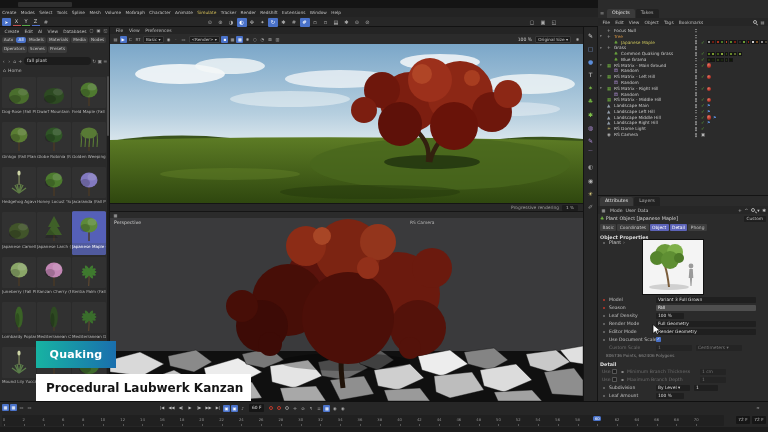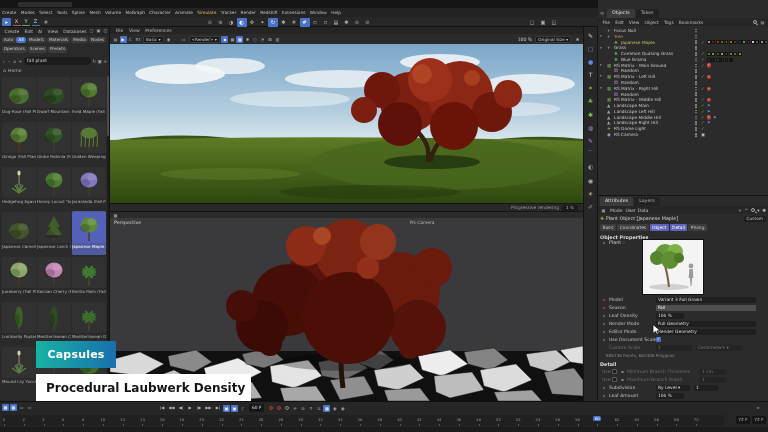--- a/index.html
+++ b/index.html
@@ -1038,24 +1038,24 @@
         <div class="tickline" style="left: 694.222px;"></div>
       </div>
     <div id="tl-end">
       <span class="endbox">72 F</span>
       <span class="endbox">72 F</span>
     </div>
   </div>
   <div id="statusbar"></div>
 
   <div id="capsules" style="background: linear-gradient(90deg, rgb(23, 179, 162), rgb(26, 111, 174));">
-      <span>Capsules</span>
+      <span>Quaking</span>
     </div>
   <div id="titlecard">
-      <span>Procedural Laubwerk Density</span>
+      <span>Procedural Laubwerk Kanzan</span>
     </div>
 
   <div id="cursor">
     <svg width="9" height="11">
         <path d="M1 0.5 L1 9.5 L3.4 7.4 L4.9 10.4 L6.3 9.7 L4.9 6.9 L8 6.6 Z" fill="#fff" stroke="#000" stroke-width="0.7"></path>
       </svg>
   </div>
 
 </div>
 

